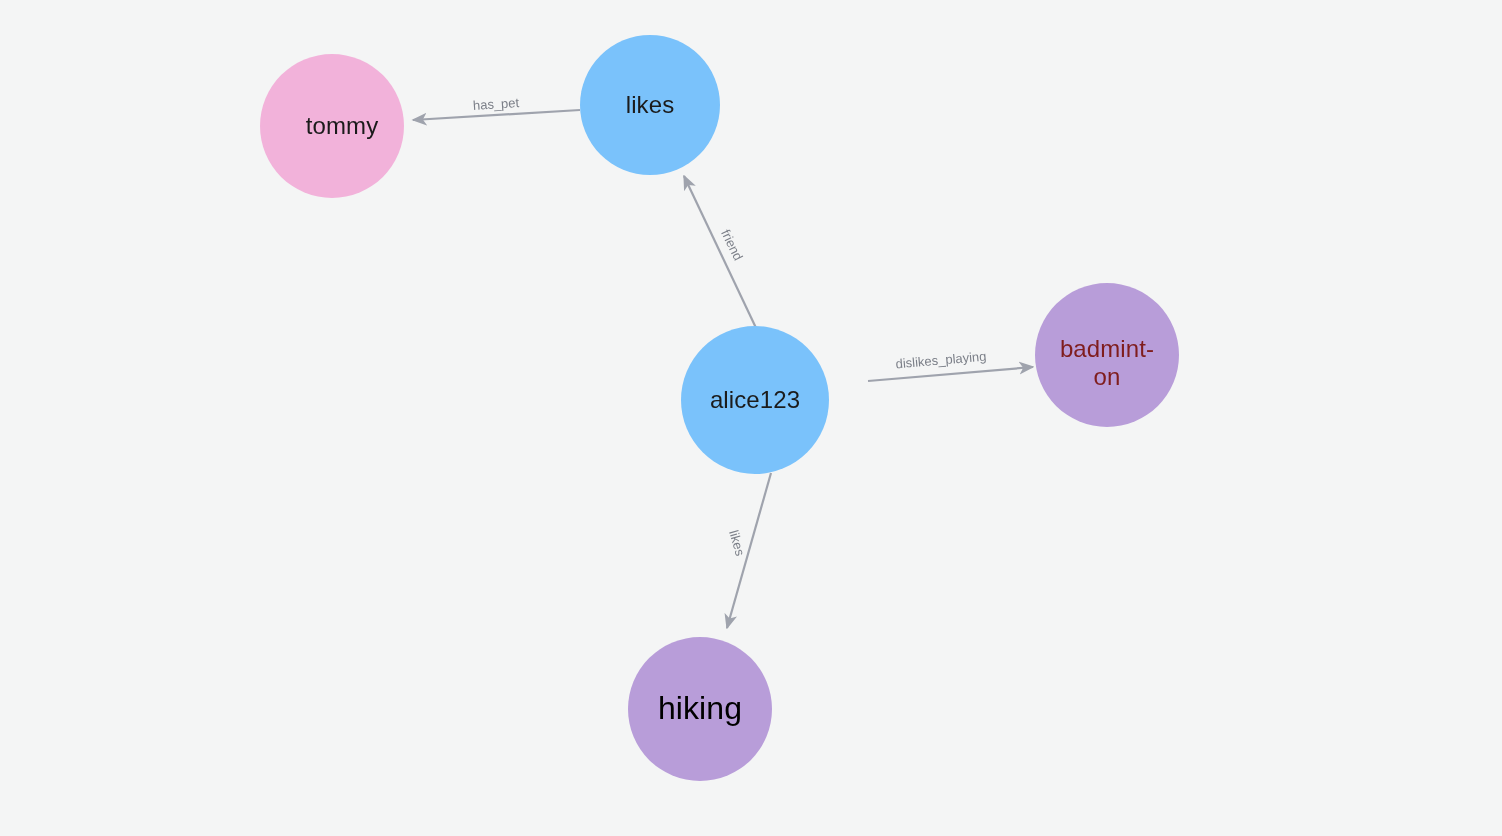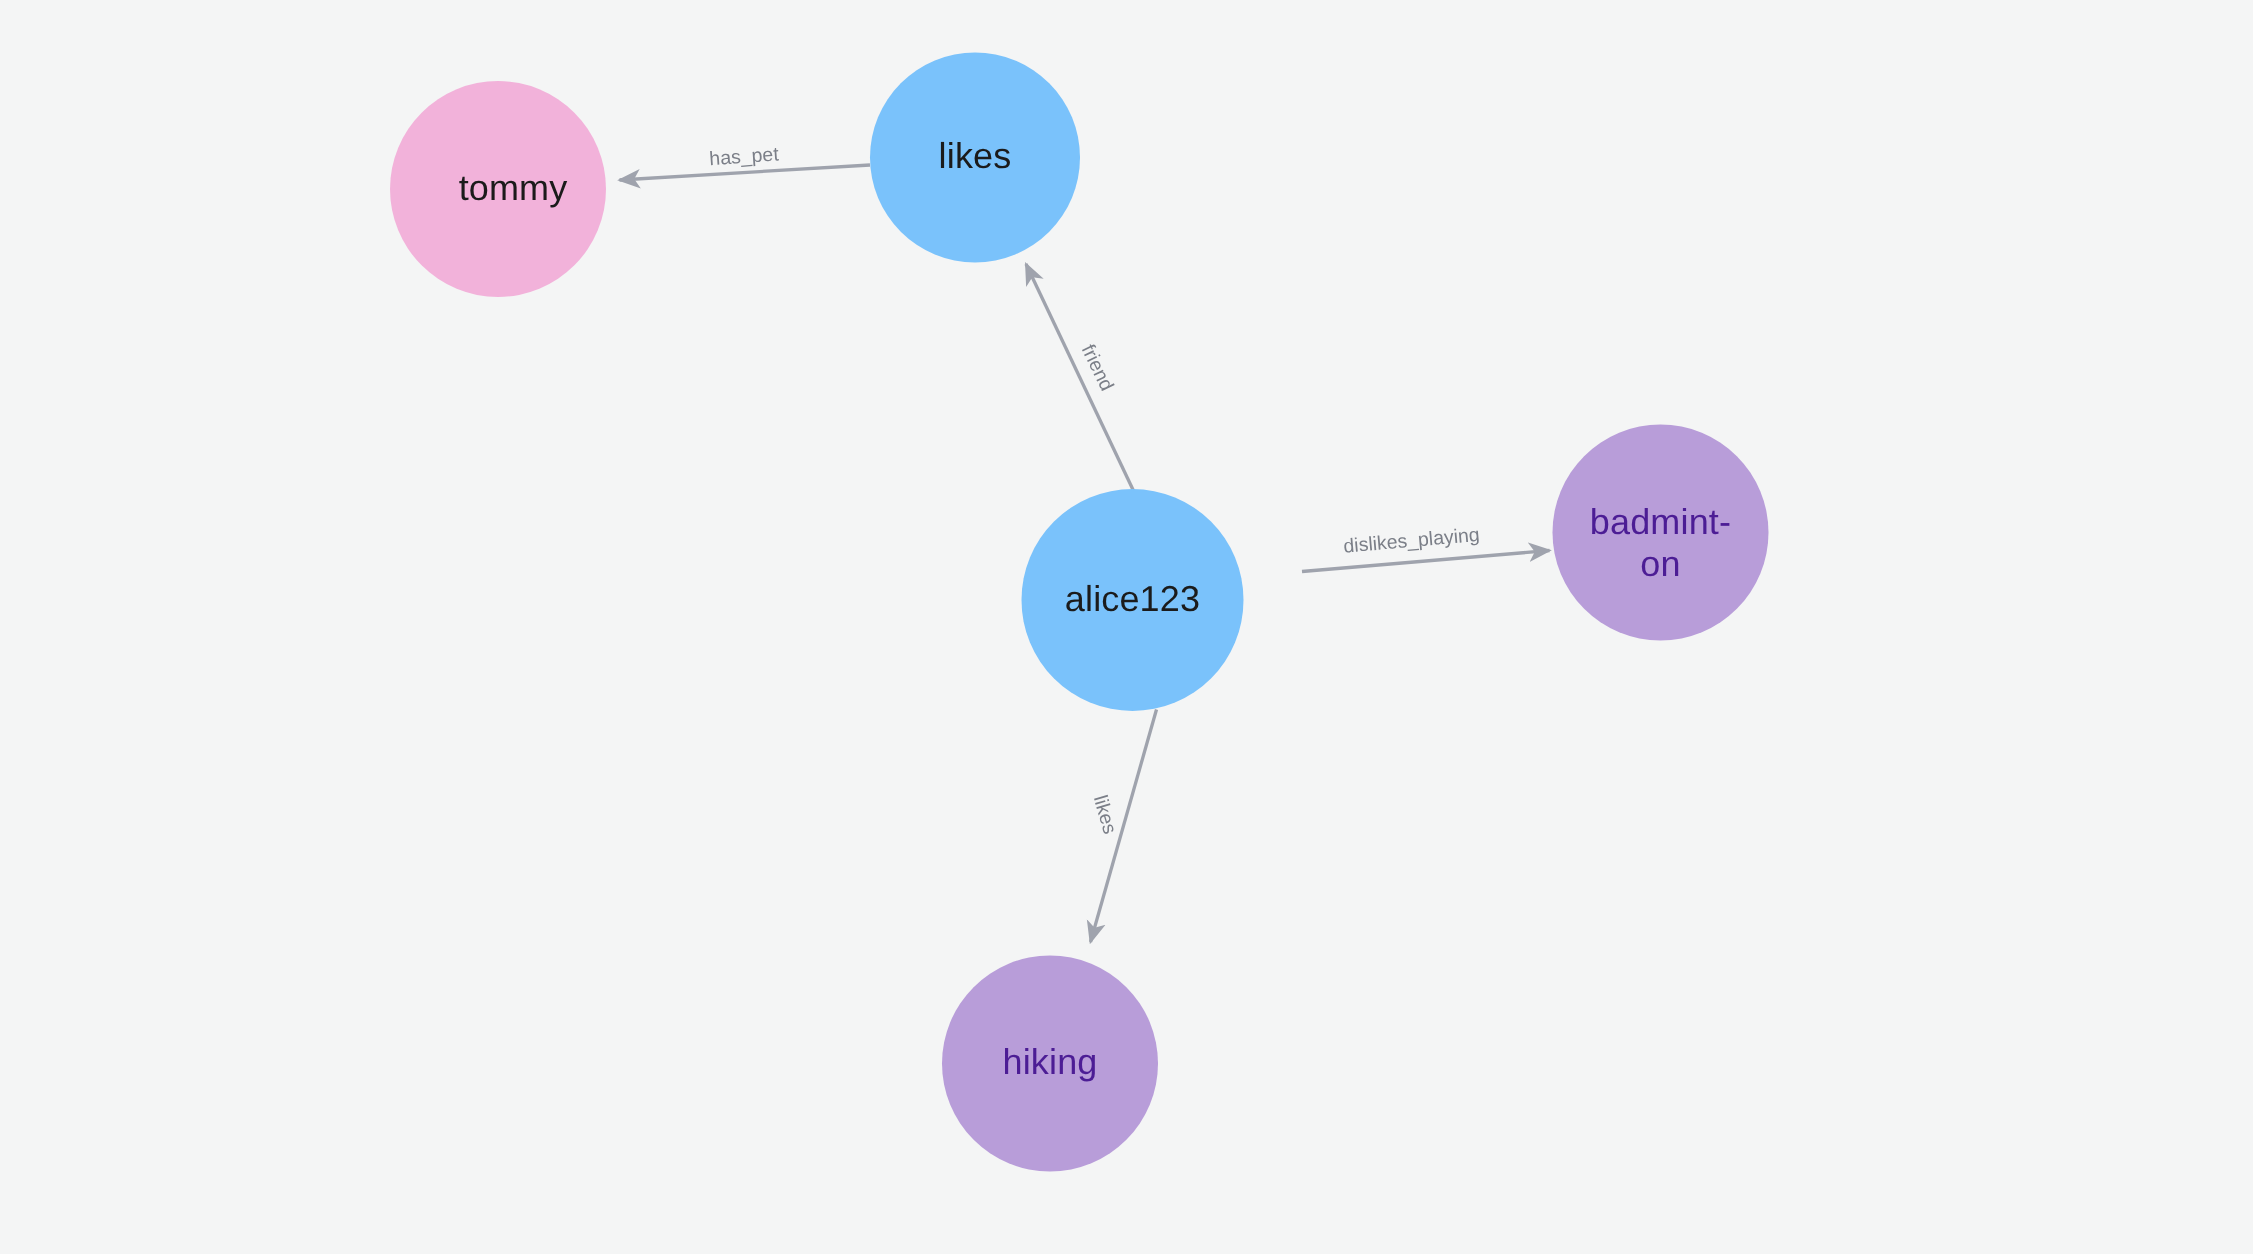--- a/index.html
+++ b/index.html
@@ -77,24 +77,24 @@
       <div class="graph-node" style="width: 144px; height: 144px; left: 260px; top: 54px; background: rgb(242, 178, 218);">
         <span class="node-label" style="font-size: 24px; color: rgb(27, 27, 27); margin-left: 20px;">tommy</span>
       </div>
       <div class="graph-node" style="width: 140px; height: 140px; left: 580px; top: 35px; background: rgb(122, 194, 251);">
         <span class="node-label" style="font-size: 24px; color: rgb(27, 27, 27);">likes</span>
       </div>
       <div class="graph-node" style="width: 148px; height: 148px; left: 681px; top: 326px; background: rgb(122, 194, 251);">
         <span class="node-label" style="font-size: 24px; color: rgb(27, 27, 27);">alice123</span>
       </div>
       <div class="graph-node" style="width: 144px; height: 144px; left: 1035px; top: 283px; background: rgb(184, 157, 217);">
-        <span class="node-label" style="font-size: 24px; color: #4c1d95; margin-top: 16px;">badmint-<br>on</span>
+        <span class="node-label" style="font-size: 24px; color: #7f1d1d; margin-top: 16px;">badmint-<br>on</span>
       </div>
       <div class="graph-node" style="width: 144px; height: 144px; left: 628px; top: 637px; background: rgb(184, 157, 217);">
-        <span class="node-label" style="font-size: 24px; color: #4c1d95;">hiking</span>
+        <span class="node-label" style="font-size: 32px; color: #000000;">hiking</span>
       </div>
     </div>
   <div id="edge-label-layer">
       <div class="edge-label" style="left: 496px; top: 104px; transform: translate(-50%, -50%) rotate(-4deg);">has_pet</div>
       <div class="edge-label" style="left: 732px; top: 245px; transform: translate(-50%, -50%) rotate(64deg);">friend</div>
       <div class="edge-label" style="left: 941px; top: 360px; transform: translate(-50%, -50%) rotate(-5deg);">dislikes_playing</div>
       <div class="edge-label" style="left: 737px; top: 543px; transform: translate(-50%, -50%) rotate(74deg);">likes</div>
     </div>
 
 </div>

